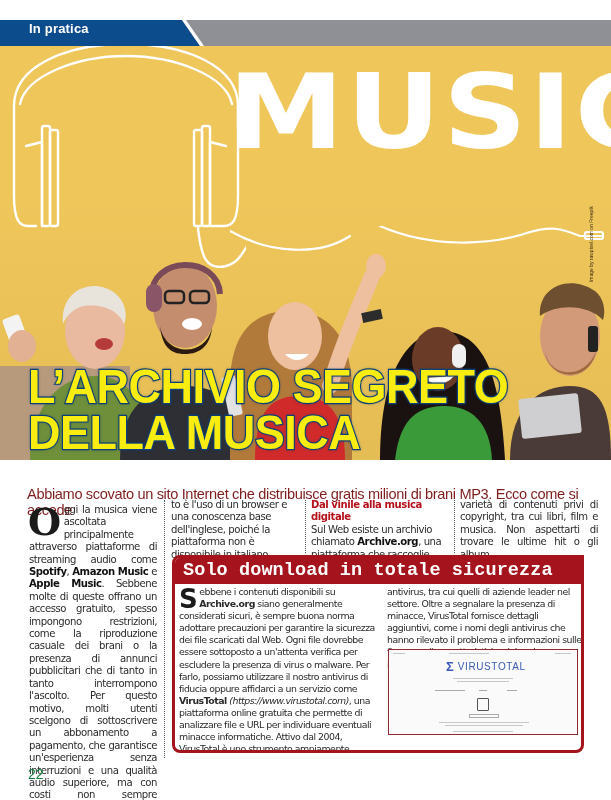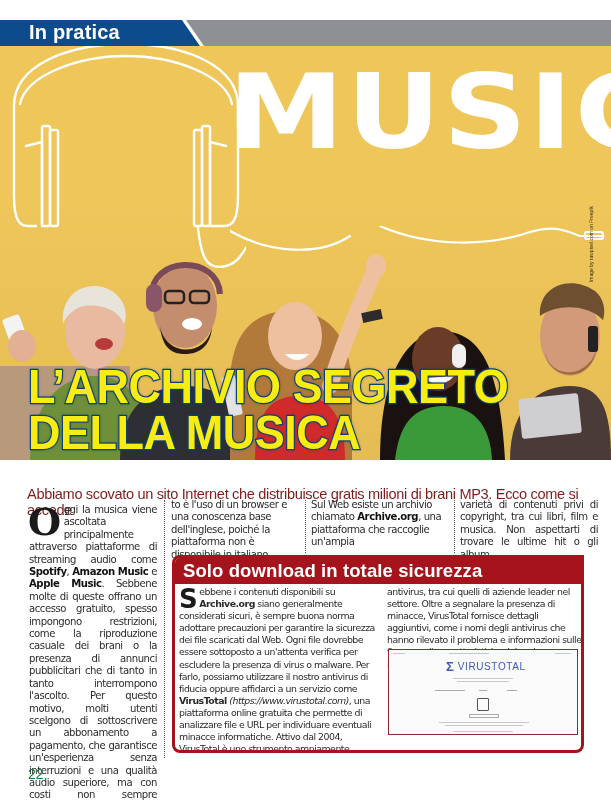--- a/index.html
+++ b/index.html
@@ -5,21 +5,21 @@
   * { box-sizing: border-box; margin: 0; padding: 0; }
   html, body { width: 611px; height: 800px; background: #ffffff; overflow: hidden; }
   body { position: relative; font-family: "Liberation Sans", sans-serif; color: #222; }
 
   
   .section-bar { position: absolute; left: 0; top: 20px; width: 611px; height: 26px; background: #8f9096; }
   .section-tab { position: absolute; left: 0; top: 20px; width: 200px; height: 26px; background: #0d4c8c;
     clip-path: polygon(0 0, 182px 0, 200px 26px, 0 26px); }
   .section-tab-edge { position: absolute; left: 182px; top: 20px; width: 22px; height: 26px; background: #ffffff;
     clip-path: polygon(0 0, 4px 0, 22px 26px, 18px 26px); }
-  .section-label { position: absolute; left: 29px; top: 21px; font-size: 20px; font-weight: bold; color: #fff; letter-spacing: 0.2px; }
+  .section-label { position: absolute; left: 29px; top: 21px; font-size: 13px; font-weight: bold; color: #fff; letter-spacing: 0.2px; }
 
   
   .hero { position: absolute; left: 0; top: 46px; width: 611px; height: 414px; background: #eec65a; overflow: hidden; }
   .hero-shadow { position: absolute; left: 0; top: 150px; width: 611px; height: 264px;
     background: linear-gradient(180deg, rgba(0,0,0,0) 0%, rgba(120,80,20,0.08) 100%); }
   .headphones { position: absolute; left: 6px; top: 0; width: 240px; height: 250px; }
   .music-word { position: absolute; left: 228px; top: 14px; font-size: 104px; font-weight: bold; color: #ffffff;
     letter-spacing: 2px; line-height: 1; font-family: "DejaVu Sans", sans-serif; transform: scaleX(1.12); transform-origin: left top; }
   .tagline { position: absolute; left: 287px; top: 133px; font-size: 14.5px; color: #fbf3dd; font-family: "Liberation Sans Narrow", "Liberation Sans", sans-serif; letter-spacing: 0.2px; }
   .credit { position: absolute; left: 588px; top: 160px; font-size: 5px; color: #3a2e10; writing-mode: vertical-rl; transform: rotate(180deg); white-space: nowrap; }
@@ -46,21 +46,21 @@
   .subhead { color: #b5121b; font-weight: bold; display: block; }
 
   .vrule { position: absolute; width: 0; border-left: 1px dotted #555; }
   .vr-1 { left: 164px; top: 500px; height: 258px; }
   .vr-2 { left: 305px; top: 500px; height: 53px; }
   .vr-3 { left: 454px; top: 500px; height: 53px; }
 
   
   .box { position: absolute; left: 172px; top: 555px; width: 412px; height: 198px; border: 3px solid #a5131c; border-radius: 8px 0 8px 8px; background: #fff; overflow: hidden; }
   .box-head { position: absolute; left: 0; top: 0; width: 100%; height: 26px; background: #a5131c; }
-  .box-title { position: absolute; left: 8px; top: 2px; font-size: 18.5px; font-weight: bold; color: #fff; letter-spacing: 0.1px; font-family: Liberation Sans, sans-serif; }
+  .box-title { position: absolute; left: 8px; top: 2px; font-size: 18.5px; font-weight: bold; color: #fff; letter-spacing: 0.1px; font-family: Liberation Mono, monospace; }
   .box-col { position: absolute; font-size: 9.4px; line-height: 12.1px; color: #2a2a2a; font-family: "DejaVu Sans", sans-serif; letter-spacing: -0.5px; }
   .box-col-1 { left: 4px; top: 28px; width: 204px; }
   .box-col-2 { left: 212px; top: 28px; width: 196px; }
   .box-dropcap { float: left; font-size: 26px; line-height: 22px; font-weight: bold; color: #1a1a1a; margin: 2px 2px 0 0; }
 
   .shot { position: absolute; left: 213px; top: 91px; width: 190px; height: 86px; border: 1.5px solid #8e2a30; background: #fafafa; }
   .shot-logo { position: absolute; left: 57px; top: 10px; display: flex; align-items: center; gap: 4px; }
   .shot-sigma { font-size: 13px; color: #3b5bb5; font-weight: bold; line-height: 1; }
   .shot-brand { font-size: 10px; color: #3b5bb5; letter-spacing: 0.6px; }
   .shot-line { position: absolute; height: 1px; background: #c8c8c8; }
@@ -153,21 +153,21 @@
 <div class="vrule vr-2"></div>
 <div class="vrule vr-3"></div>
 
 <div class="col col-1">
   <span class="dropcap">O</span><span>ggi la musica viene ascoltata principalmente attraverso piattaforme di streaming audio come </span><b>Spotify</b><span>, </span><b>Amazon Music</b><span> e </span><b>Apple Music</b><span>. Sebbene molte di queste offrano un accesso gratuito, spesso impongono restrizioni, come la riproduzione casuale dei brani o la presenza di annunci pubblicitari che di tanto in tanto interrompono l'ascolto. Per questo motivo, molti utenti scelgono di sottoscrivere un abbonamento a pagamento, che garantisce un'esperienza senza interruzioni e una qualità audio superiore, ma con costi non sempre accessibili. Ciò che pochi sanno, però, è che esiste un sito Web che consente di ascoltare migliaia di brani gratuitamente, senza la necessità di sottoscrivere un abbonamento. L'unico requisi-</span>
 </div>
 
 <div class="col col-2">to è l'uso di un browser e una conoscenza base dell'inglese, poiché la piattaforma non è disponibile in italiano.</div>
 
 <div class="col col-3">
-  <span>Sul Web esiste un archivio chiamato </span><b>Archive.org</b><span>, una piattaforma che raccoglie un'ampia</span>
+  <span class="subhead">Dal vinile alla musica digitale</span><span>Sul Web esiste un archivio chiamato </span><b>Archive.org</b><span>, una piattaforma che raccoglie un'ampia</span>
 </div>
 
 <div class="col col-4">varietà di contenuti privi di copyright, tra cui libri, film e musica. Non aspettarti di trovare le ultime hit o gli album</div>
 
 <div class="box">
   <div class="box-head">
     <div class="box-title">Solo download in totale sicurezza</div>
   </div>
   <div class="box-col box-col-1">
     <span class="box-dropcap">S</span><span>ebbene i contenuti disponibili su </span><b>Archive.org</b><span> siano generalmente considerati sicuri, è sempre buona norma adottare precauzioni per garantire la sicurezza dei file scaricati dal Web. Ogni file dovrebbe essere sottoposto a un'attenta verifica per escludere la presenza di virus o malware. Per farlo, possiamo utilizzare il nostro antivirus di fiducia oppure affidarci a un servizio come </span><b>VirusTotal</b><i> (https://www.virustotal.com)</i><span>, una piattaforma online gratuita che permette di analizzare file e URL per individuare eventuali minacce informatiche. Attivo dal 2004, VirusTotal è uno strumento ampiamente utilizzato sia dagli utenti comuni che dai ricercatori di sicurezza. Il suo funzionamento è semplice: una volta caricato un file o un URL, il servizio esegue una scansione sfruttando diversi motori</span>

